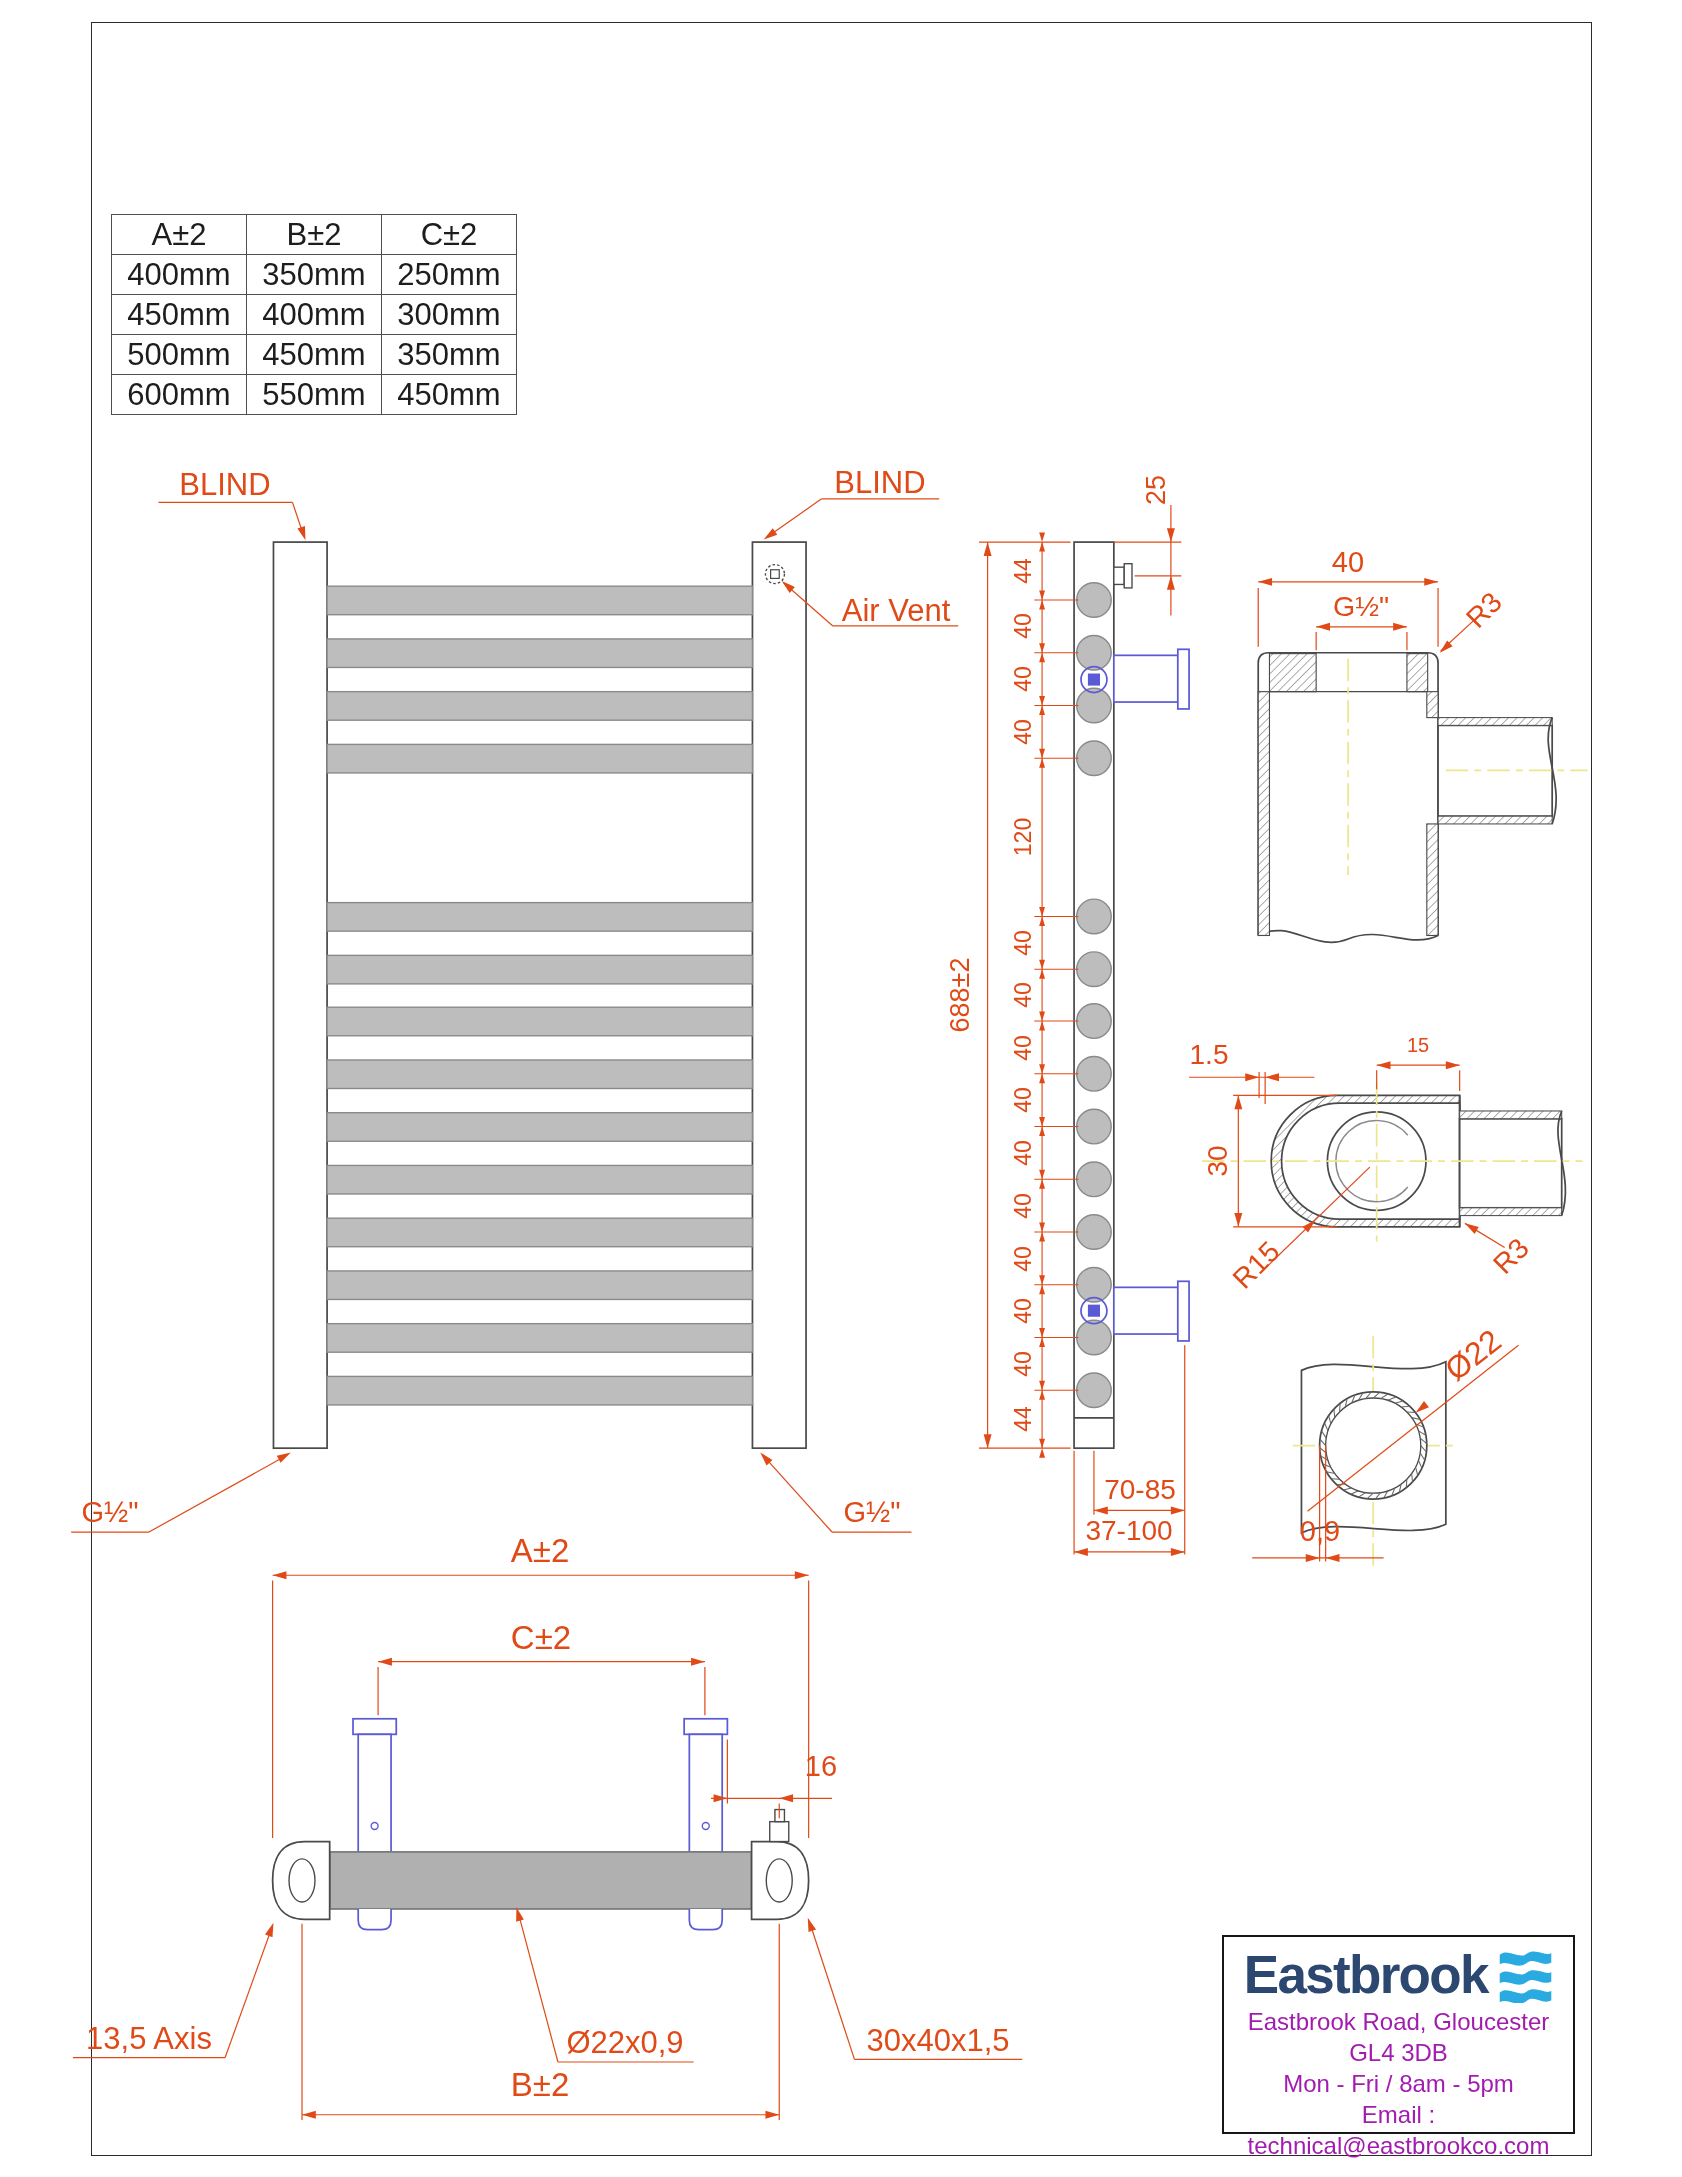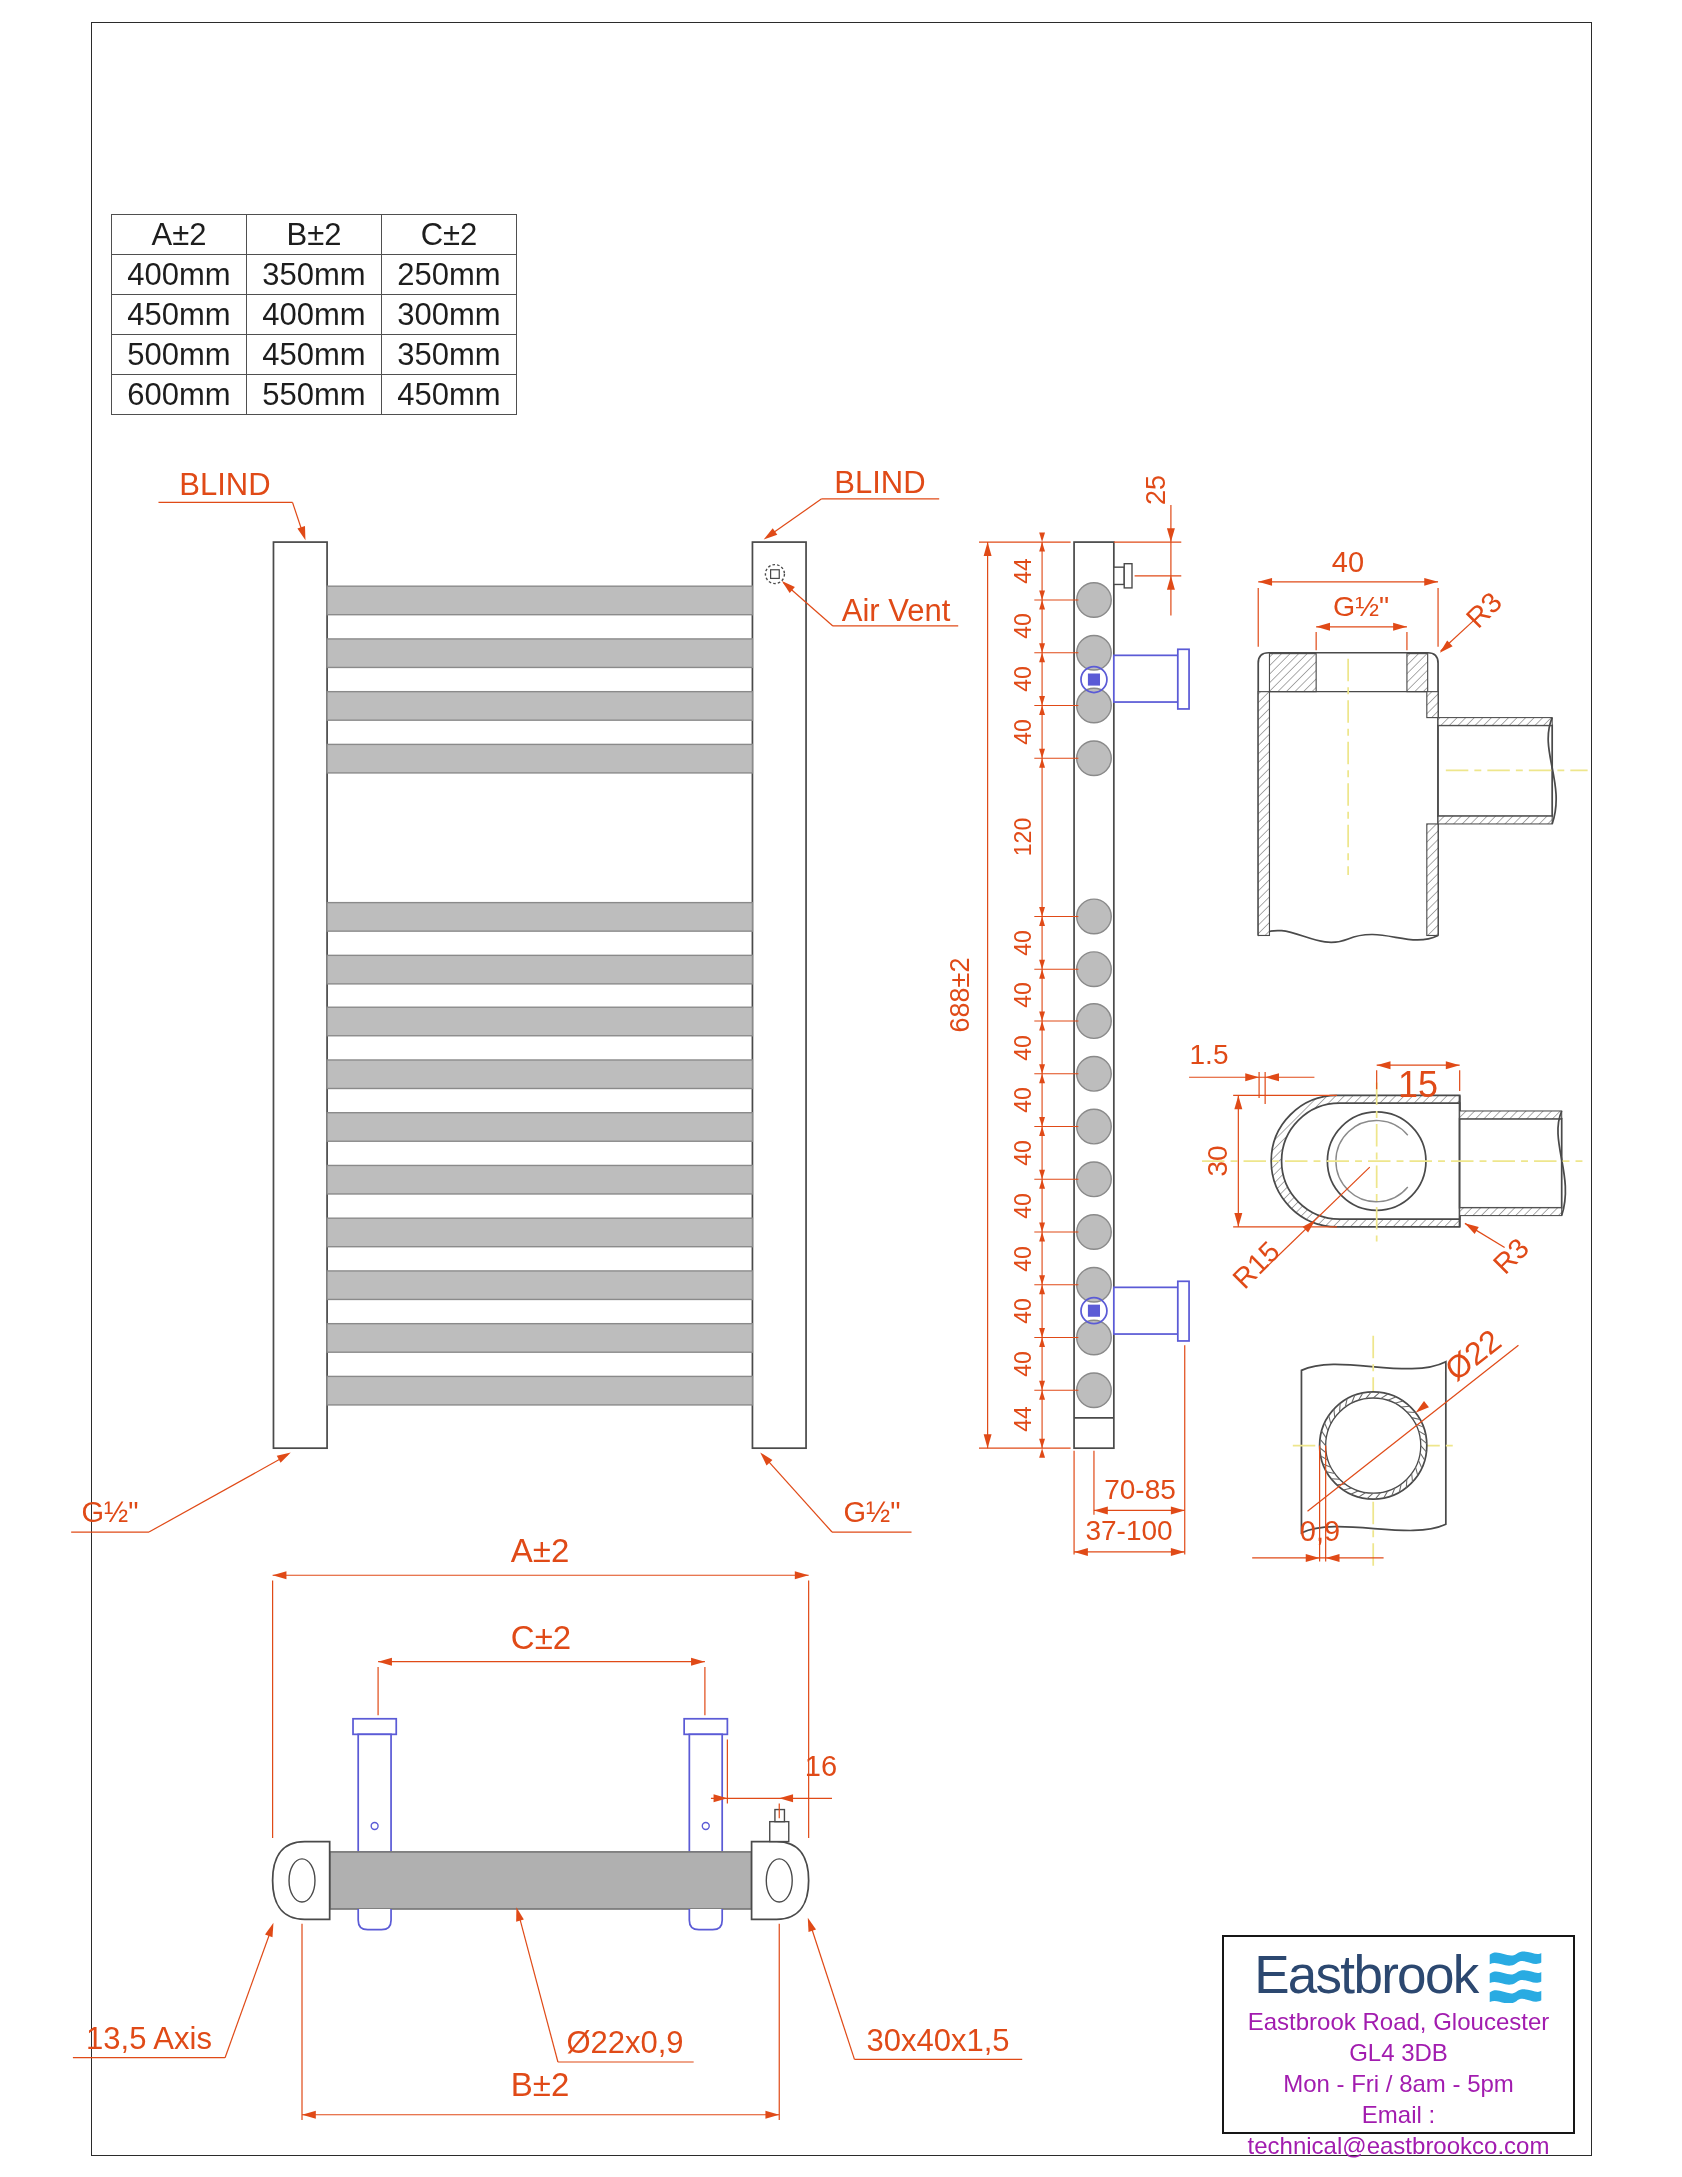--- a/index.html
+++ b/index.html
@@ -14,21 +14,21 @@
   .r45{transform:translate(-50%,-50%) rotate(-45deg)}
   .r38{transform:translate(-50%,-50%) rotate(-38deg)}
   table.spec{position:absolute;left:111px;top:214px;border-collapse:collapse;
              font-size:31px;color:#1d1d1d;background:#fff}
   .spec th,.spec td{border:1.7px solid #4f4f4f;width:134px;height:39px;
                     text-align:center;font-weight:normal;padding:0}
   .info{position:absolute;left:1222px;top:1935px;width:349px;height:195px;
         border:2.6px solid #161616;background:#fff;text-align:center}
   .brand-row{display:flex;align-items:center;justify-content:center;
              gap:10.4px;margin-top:5.2px;height:64px}
-  .brand{font-size:53px;font-weight:normal;color:#2c4870;letter-spacing:-1.7px}
+  .brand{font-size:53px;font-weight:bold;color:#2c4870;letter-spacing:-1.7px}
   .info-line{font-size:24px;color:#a21caf;line-height:31px}
 </style>
 </head>
 <body>
 
 <div class="frame"></div>
 
 <svg class="art" width="1683" height="2177" viewBox="0 0 1946 2518">
   <defs>
     <pattern id="h" patternUnits="userSpaceOnUse" width="7" height="7" patternTransform="rotate(45)">
@@ -378,21 +378,21 @@
 <span class="dim rot" style="left:960px;top:995px;font-size:27px">688±2</span>
 <span class="dim rot" style="left:1156px;top:490px;font-size:27px">25</span>
 <span class="dim" style="left:1140px;top:1490px;font-size:28px">70-85</span>
 <span class="dim" style="left:1129px;top:1531px;font-size:28px">37-100</span>
 
 <span class="dim" style="left:1348px;top:562px;font-size:29px">40</span>
 <span class="dim" style="left:1361px;top:606px;font-size:28.5px">G½"</span>
 <span class="dim r45" style="left:1484px;top:610px;font-size:28.5px">R3</span>
 
 <span class="dim" style="left:1209px;top:1055px;font-size:28px">1.5</span>
-<span class="dim" style="left:1418px;top:1085px;font-size:36px">15</span>
+<span class="dim" style="left:1418px;top:1045px;font-size:20px">15</span>
 <span class="dim rot" style="left:1218px;top:1161px;font-size:28px">30</span>
 <span class="dim r45" style="left:1256px;top:1265px;font-size:28.5px">R15</span>
 <span class="dim r45" style="left:1511px;top:1256px;font-size:28.5px">R3</span>
 
 <span class="dim r38" style="left:1473px;top:1355px;font-size:32px">Ø22</span>
 <span class="dim" style="left:1320px;top:1531px;font-size:29px">0,9</span>
 
 <span class="dim" style="left:540px;top:1550px;font-size:33px">A±2</span>
 <span class="dim" style="left:541px;top:1637px;font-size:33px">C±2</span>
 <span class="dim" style="left:821px;top:1766px;font-size:29px">16</span>

